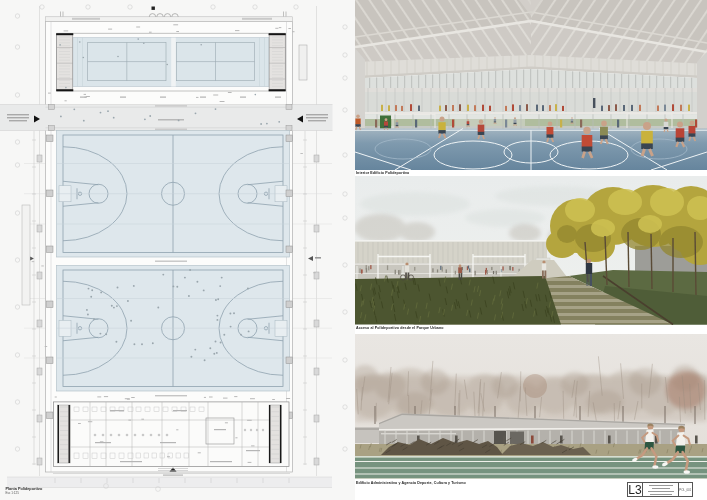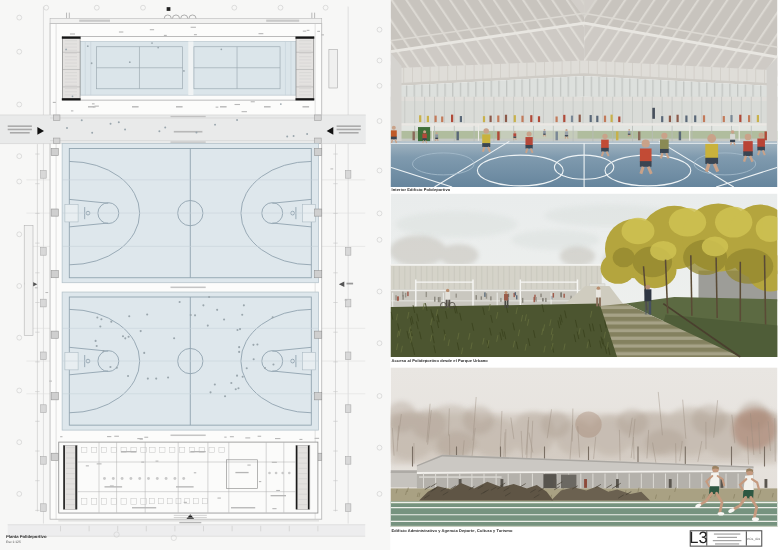--- a/index.html
+++ b/index.html
@@ -1567,21 +1567,21 @@
 <path d="M 2.5 -20 L 7.5 -11.5 L 5.5 -2" stroke="#c59a7f" stroke-width="2.5" fill="none"></path>
 <ellipse cx="6.5" cy="-1" rx="3.1" ry="1.7" fill="#f7f7f4"></ellipse>
 <path d="M -2 -20 L -7 -13 L -13.5 -9" stroke="#c59a7f" stroke-width="2.5" fill="none"></path>
 <ellipse cx="-14.5" cy="-8.5" rx="2.9" ry="1.7" fill="#f7f7f4" transform="rotate(-25 -14.5 -8.5)"></ellipse>
 </g>
 </svg>
 
 <div class="cap" style="left:356px;top:481px;">Edificio Administrativo y Agencia Deporte, Cultura y Turismo</div>
 
 <div class="abs" style="left:627px;top:482px;width:63.5px;height:13px;border:0.8px solid #555;background:#fff;display:flex;">
-<div style="width:14px;border-right:0.8px solid #555;display:flex;align-items:center;justify-content:center;font-family:'Liberation Sans',sans-serif;font-size:15px;color:#222;">L3</div>
+<div style="width:14px;border-right:0.8px solid #555;display:flex;align-items:center;justify-content:center;font-family:'Liberation Sans',sans-serif;font-size:12px;color:#222;">L3</div>
 <div style="width:31px;border-right:0.8px solid #555;padding:1.5px 2px;display:flex;flex-direction:column;justify-content:space-between;">
 <div style="height:1px;background:#999;width:24px;margin:0 auto;"></div>
 <div style="height:1px;background:#999;width:18px;margin:0 auto;"></div>
 <div style="height:1px;background:#999;width:26px;margin:0 auto;"></div>
 <div style="height:1px;background:#999;width:22px;margin:0 auto;"></div>
 </div>
 <div style="flex:1;display:flex;align-items:center;justify-content:center;font-family:'Liberation Sans',sans-serif;font-size:2.8px;color:#555;">POL_001</div>
 </div>
 </div>
 </body></html>

